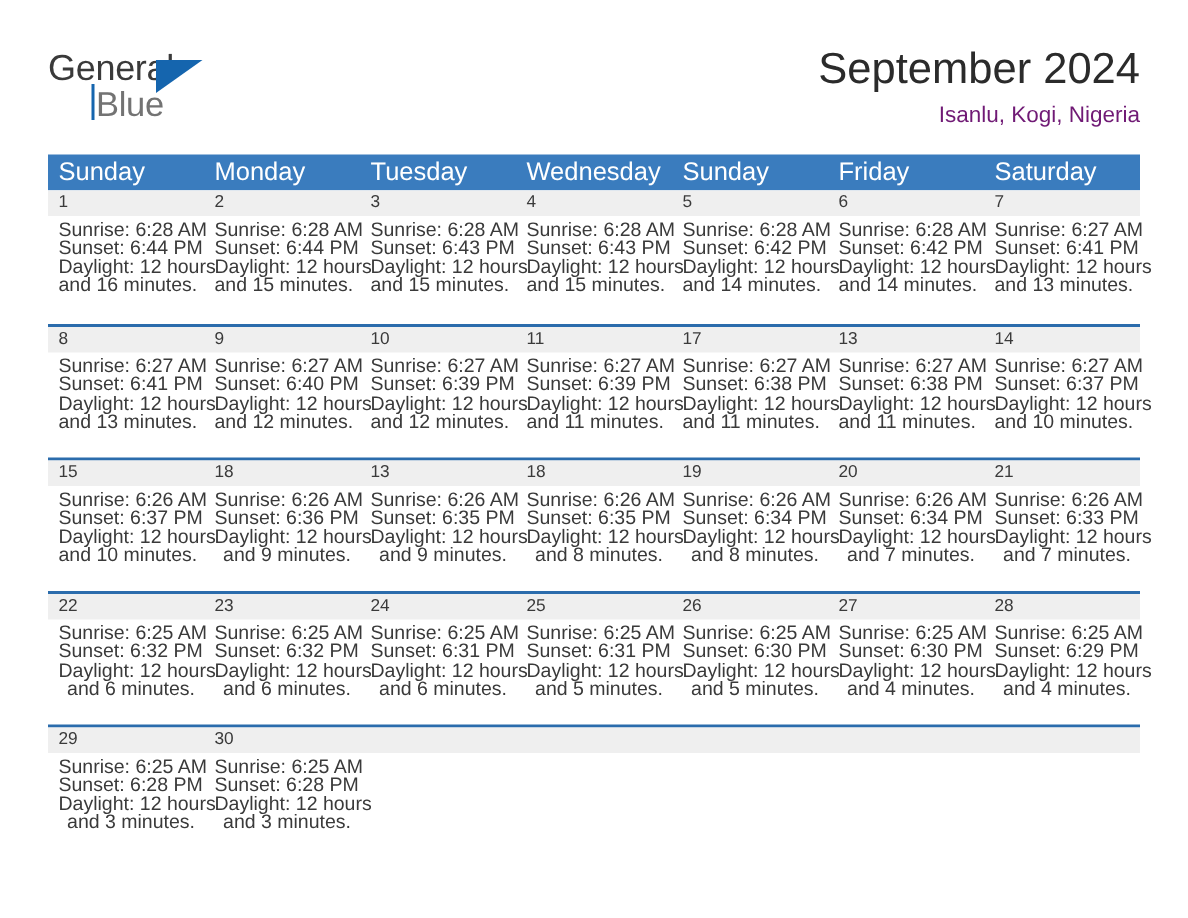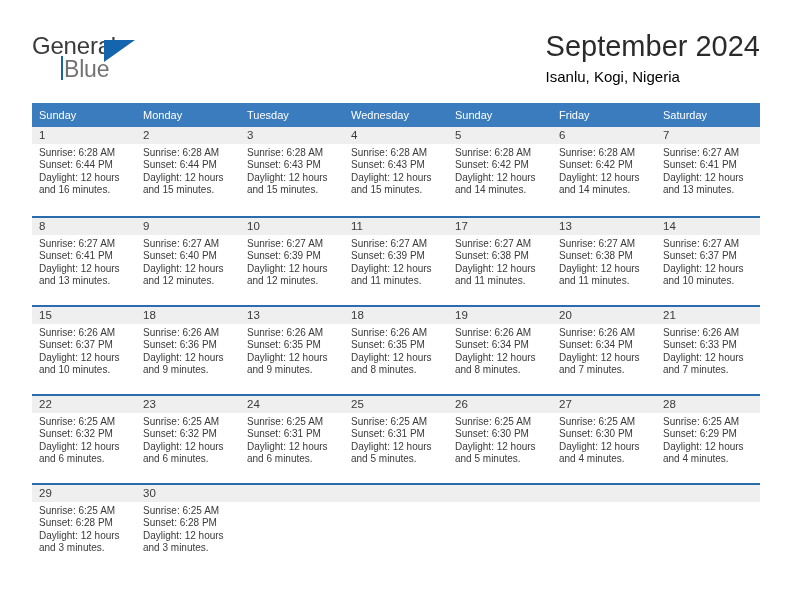--- a/index.html
+++ b/index.html
@@ -71,54 +71,54 @@
     top: 24px;
     width: 2px;
     height: 24px;
     background: #1565ae;
   }
 
   .titles {
     position: absolute;
     right: 0;
     top: 0;
-    text-align: left;
+    text-align: right;
     margin-left: 37px;
   }
   .cal-title {
     font-size: 29px;
     font-weight: normal;
     color: #2b2b2b;
     line-height: 36px;
     white-space: nowrap;
   }
   .cal-location {
     font-size: 15px;
-    color: #000000;
+    color: #701a75;
     line-height: 22px;
     margin-top: 2px;
     white-space: nowrap;
   }
 
   
   .calendar {
     position: absolute;
     left: 32px;
     top: 103px;
     width: 728px;
   }
   table.cal {
     width: 728px;
     border-collapse: collapse;
     table-layout: fixed;
   }
   table.cal th {
     background: #3a7cbe;
     color: #ffffff;
-    font-size: 11px;
+    font-size: 17px;
     font-weight: normal;
     text-align: left;
     padding: 6px 0 6px 7px;
     height: 23px;
     line-height: 12px;
     border: none;
   }
 
   tr.week-row td {
     vertical-align: top;
@@ -134,23 +134,24 @@
   .daynum {
     background: #efefef;
     height: 17px;
     line-height: 17px;
     font-size: 11.5px;
     color: #3a3a3a;
     padding-left: 7px;
   }
   .dayinfo {
     padding: 3px 6px 0 7px;
-    font-size: 10px;
+    font-size: 13px;
     line-height: 12.4px;
     color: #3a3a3a;
+    text-align: right;
   }
   .dayinfo div { white-space: nowrap; }
 
   tr.spacer td {
     height: 22px;
     padding: 0;
     border: none;
     background: #ffffff;
   }
   tr.week-row.bordered > td > .daycell {

